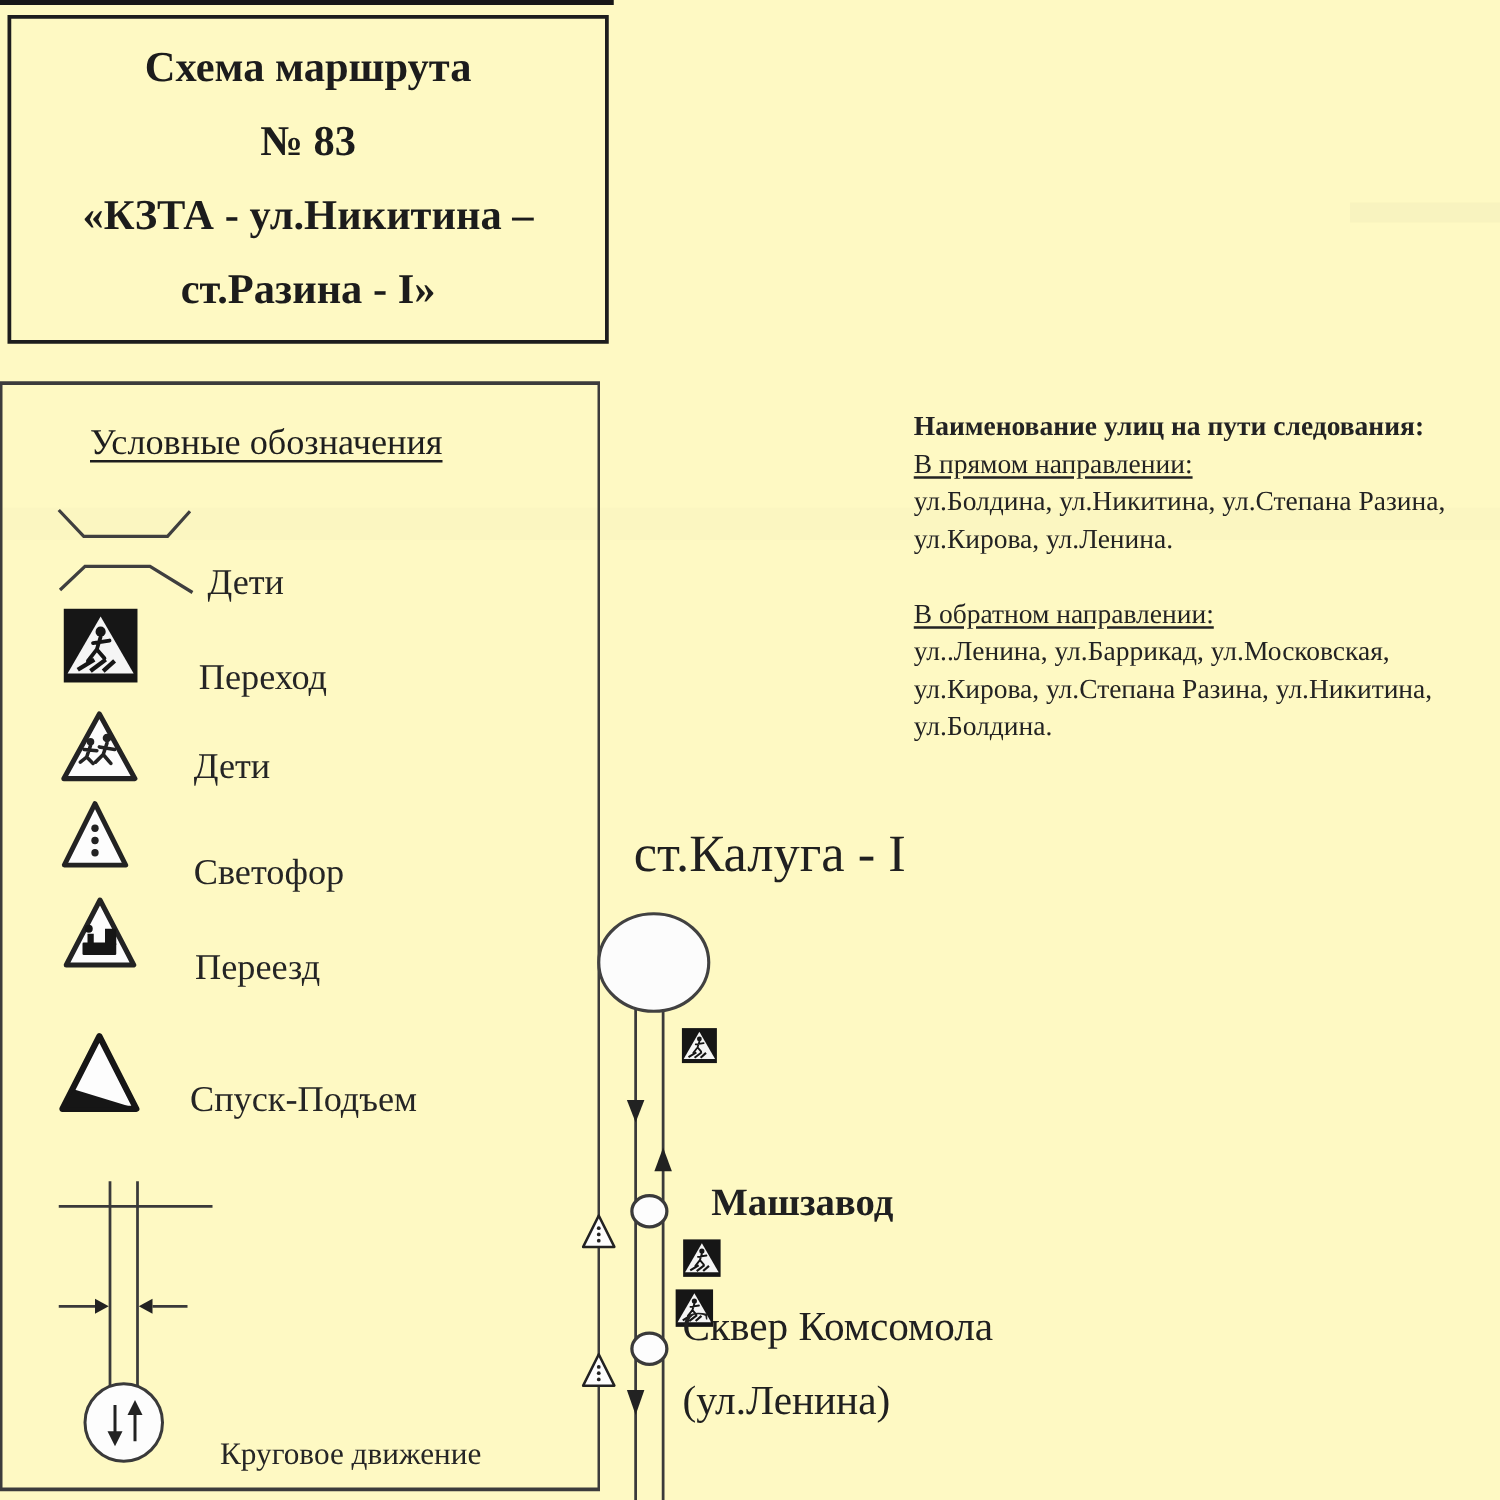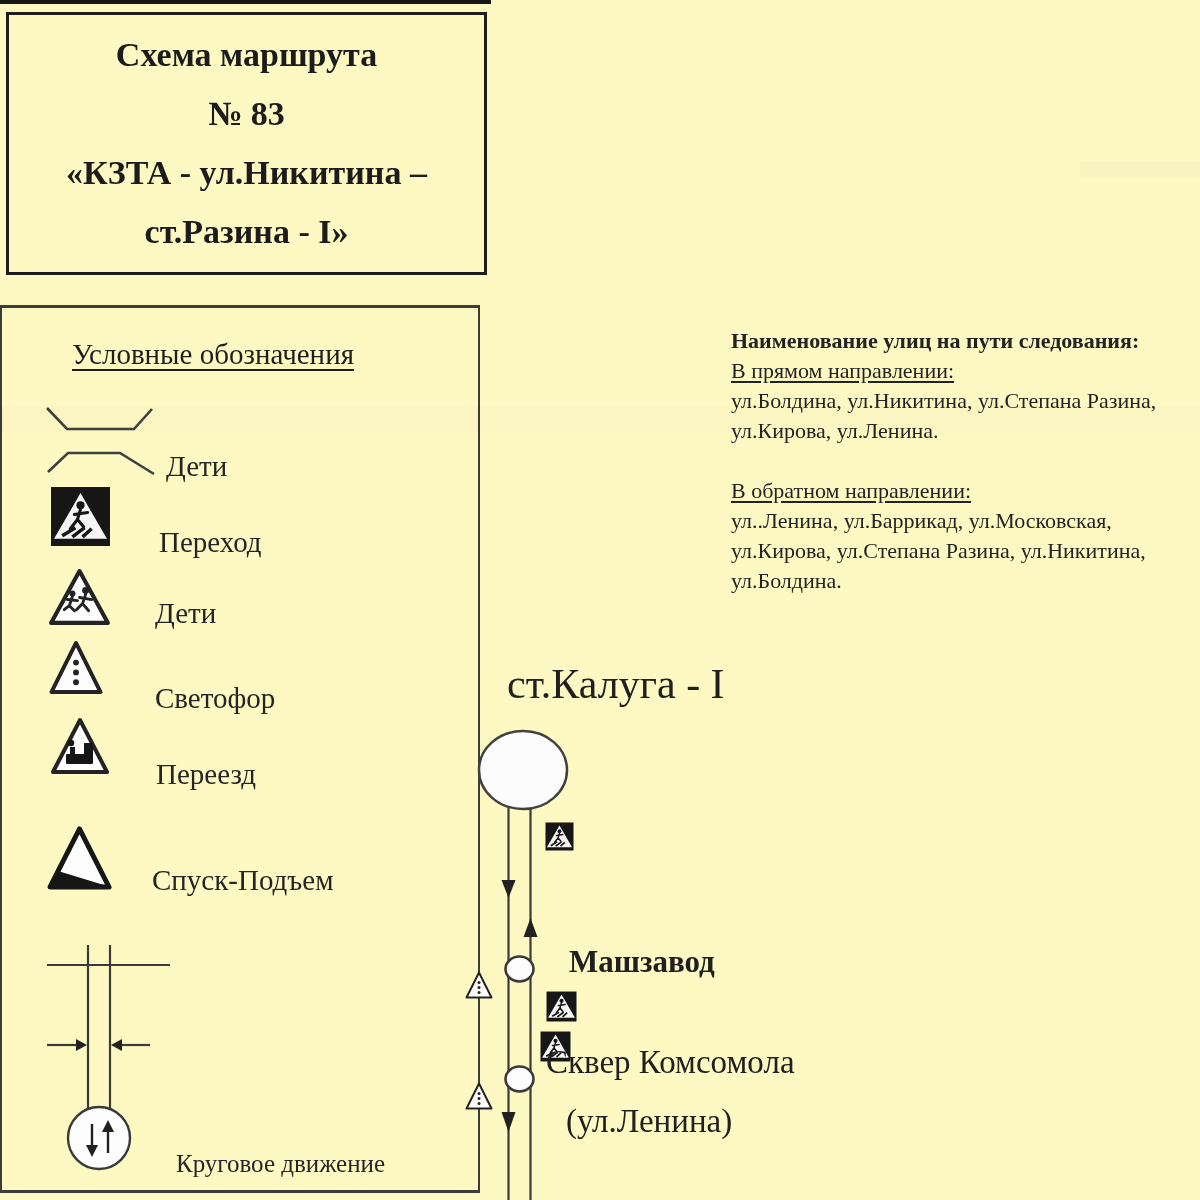--- a/index.html
+++ b/index.html
@@ -199,15 +199,15 @@
     </svg>
   <svg class="abs" style="left:540px;top:1031px;" width="31" height="31">
       <use href="#sym-ped"></use>
     </svg>
   <svg class="abs" style="left:465px;top:1081px;" width="28" height="30">
       <use href="#sym-tl"></use>
     </svg>
 
   <div class="abs rt-label" style="left:569px;top:944px;font-size:31px;font-weight:bold;">Машзавод</div>
   <div class="abs rt-label" style="left:546px;top:1044px;font-size:33px;">Сквер Комсомола</div>
-  <div class="abs rt-label" style="left:546px;top:1103px;font-size:33px;margin-left:20px;">(ул.Ленина)</div>
+  <div class="abs rt-label" style="left:546px;top:1103px;font-size:33px;">(ул.Ленина)</div>
 
 </div>
 
 </body></html>

